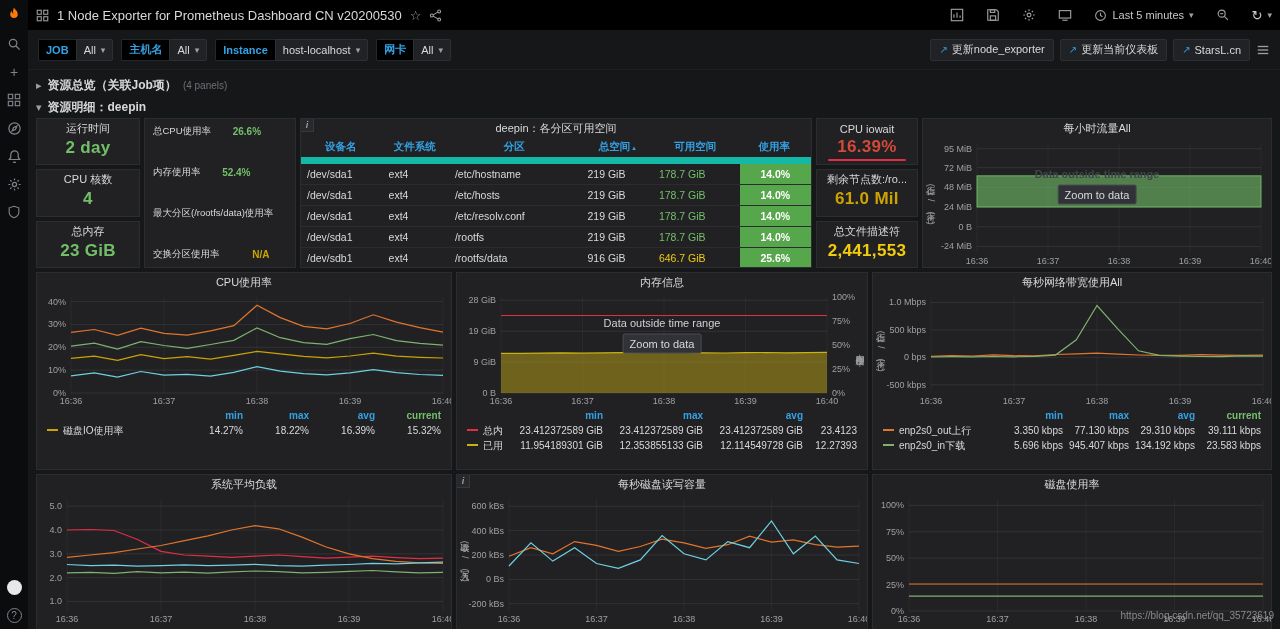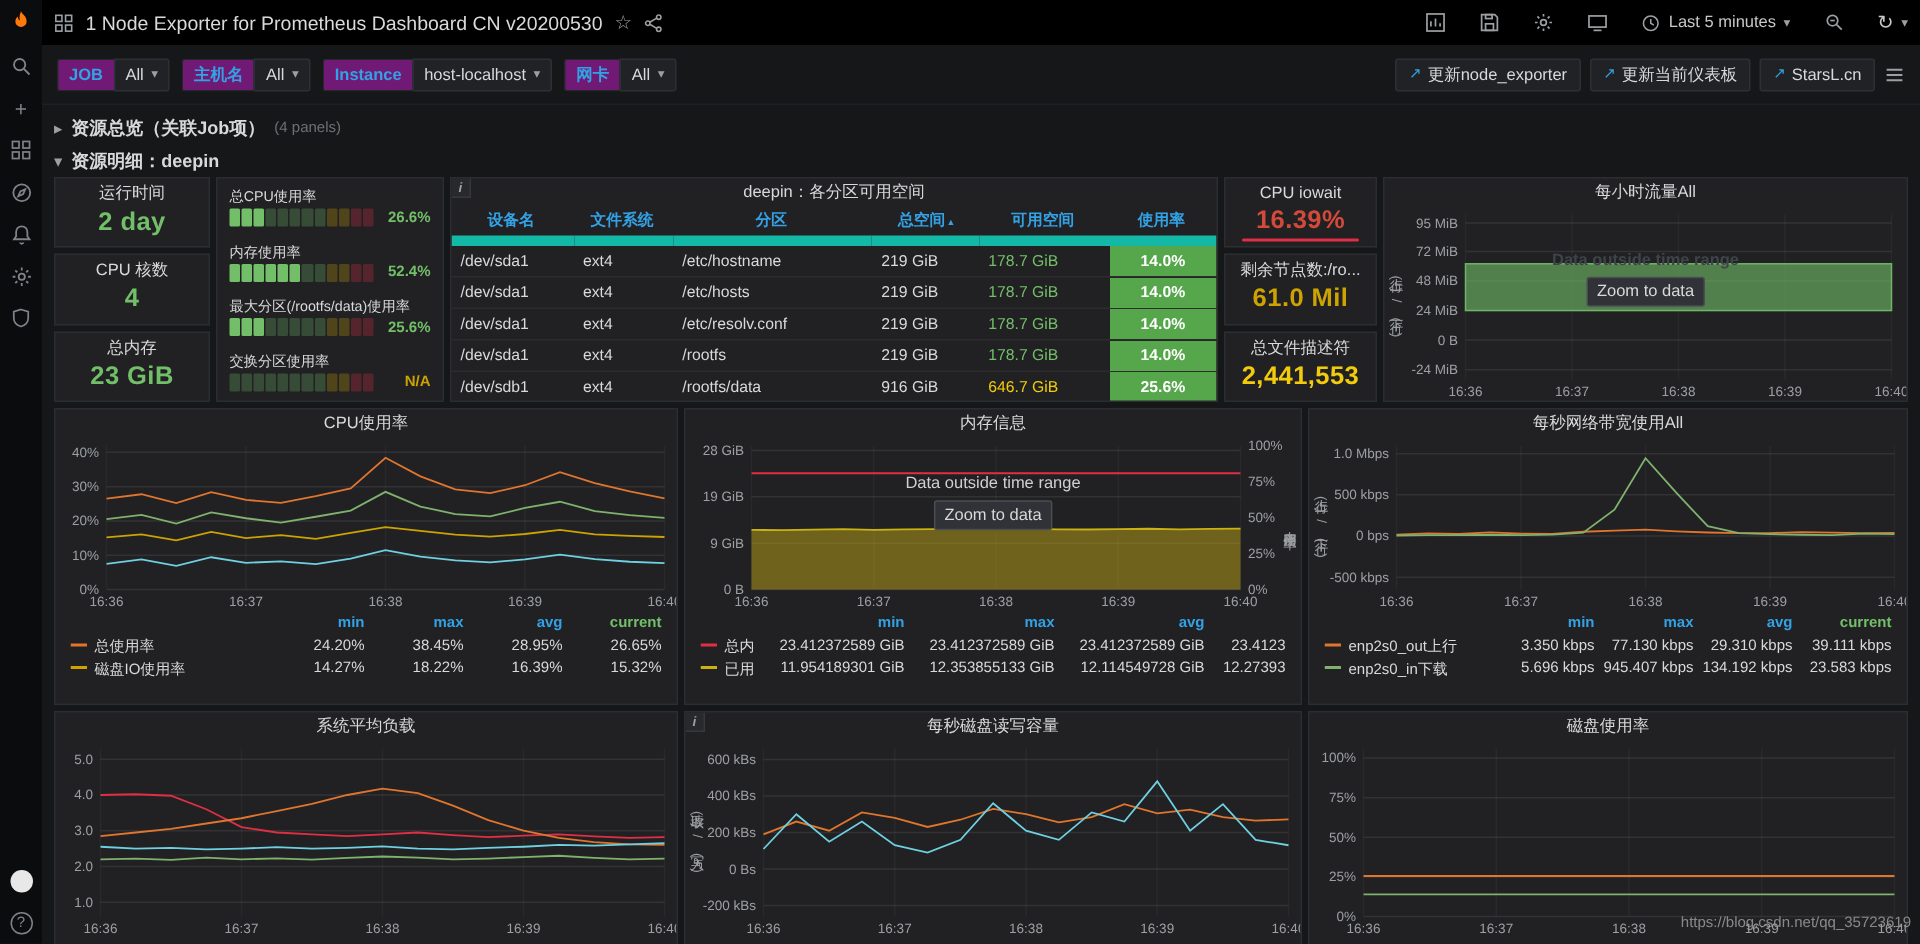--- a/index.html
+++ b/index.html
@@ -23,21 +23,21 @@
   .tb-icon{color:#9da0a3;display:flex;align-items:center;cursor:pointer;font-size:13px}
   .tb-icon svg{stroke:#9da0a3;fill:none;stroke-width:1.3}
   .tb-title{font-size:13px;color:#d8d9da;cursor:pointer;white-space:nowrap}
   .tb-right{margin-left:auto;display:flex;align-items:center;gap:22px}
   .tb-chip{display:flex;align-items:center;gap:5px;color:#c7c8c9;font-size:11px;cursor:pointer}
   .caret{font-size:9px;color:#9da0a3}
   
   .varbar{position:absolute;left:28px;top:30px;right:0;height:40px;background:#161719;z-index:14;
     display:flex;align-items:center;gap:8px;padding:0 10px;border-bottom:1px solid #1d1f22}
   .var-group{display:flex;align-items:stretch;height:22px;font-size:11px}
-  .var-label{background:#701a75;color:#33a2e5;display:flex;align-items:center;padding:0 7px;
+  .var-label{background:#000000;color:#33a2e5;display:flex;align-items:center;padding:0 7px;
     border:1px solid #24272b;border-right:none;border-radius:2px 0 0 2px;cursor:default;font-weight:700}
   .var-value{background:#202226;color:#d8d9da;display:flex;align-items:center;gap:5px;padding:0 7px;
     border:1px solid #2c3035;border-radius:0 2px 2px 0;cursor:pointer}
   .vb-right{margin-left:auto;display:flex;align-items:center;gap:6px}
   .vb-btn{display:flex;align-items:center;gap:4px;height:22px;background:#202226;border:1px solid #2c3035;
     border-radius:2px;color:#d8d9da;font-size:11px;padding:0 8px;cursor:pointer;white-space:nowrap}
   .vb-btn .ext{color:#33a2e5;font-size:10px}
   .vb-menu svg{stroke:#9da0a3;fill:none;stroke-width:1.5}
   
   .dash{position:absolute;left:28px;top:70px;right:0;bottom:-20px;padding:4px 8px;overflow:hidden}
@@ -57,21 +57,21 @@
     border-right:1px solid #36383c;border-bottom:1px solid #36383c;z-index:6}
   
   .stat-col{width:104px;display:flex;flex-direction:column;gap:4px}
   .stat-col .panel{flex:1;display:flex;flex-direction:column;align-items:center;justify-content:center;gap:2px}
   .stat-title{font-size:11px;color:#d8d9da}
   .stat-value{font-size:17px;font-weight:700;letter-spacing:.3px}
   .stat-spark{width:78%;height:2px;border-radius:1px}
   
   .gauge-panel{width:152px}
   .gauge-list{height:100%;padding:6px 8px;display:flex;flex-direction:column;justify-content:space-between}
-  .gauge-item{display:flex;flex-direction:column;gap:1px}
+  .gauge-item{display:flex;flex-direction:row;gap:1px}
   .gauge-label{font-size:9.5px;color:#d8d9da;white-space:nowrap}
   .gauge-line{display:flex;align-items:center;gap:5px}
   .gauge-bar{flex:1;height:12px;display:flex;gap:1px}
   .gcell{flex:1;border-radius:1px}
   .gauge-value{width:33px;text-align:right;font-size:10px;font-weight:700}
   
   .table-panel{width:512px}
   .disk-table{width:100%;border-collapse:collapse;font-size:10.5px;table-layout:fixed}
   .disk-table th{color:#33a2e5;text-align:center;font-weight:700;padding:3px 6px;
     border-bottom:7px solid #14b8a6;cursor:pointer;white-space:nowrap}
@@ -582,27 +582,20 @@
       <div class="legend">
         <div class="legend-grid">
           <span></span>
           <span class="lh">min</span>
           <span class="lh">max</span>
           <span class="lh">avg</span>
           <span class="lh cur">current</span>
         </div>
         <div>
 
-            <div class="legend-grid">
-              <span class="lname"><i class="dash-swatch" style="background: rgb(224, 117, 45);"></i><span>总使用率</span></span>
-              <span class="lval">24.20%</span>
-              <span class="lval">38.45%</span>
-              <span class="lval">28.95%</span>
-              <span class="lval">26.65%</span>
-            </div>
 
             <div class="legend-grid">
               <span class="lname"><i class="dash-swatch" style="background: rgb(204, 163, 0);"></i><span>磁盘IO使用率</span></span>
               <span class="lval">14.27%</span>
               <span class="lval">18.22%</span>
               <span class="lval">16.39%</span>
               <span class="lval">15.32%</span>
             </div>
           </div>
       </div>

